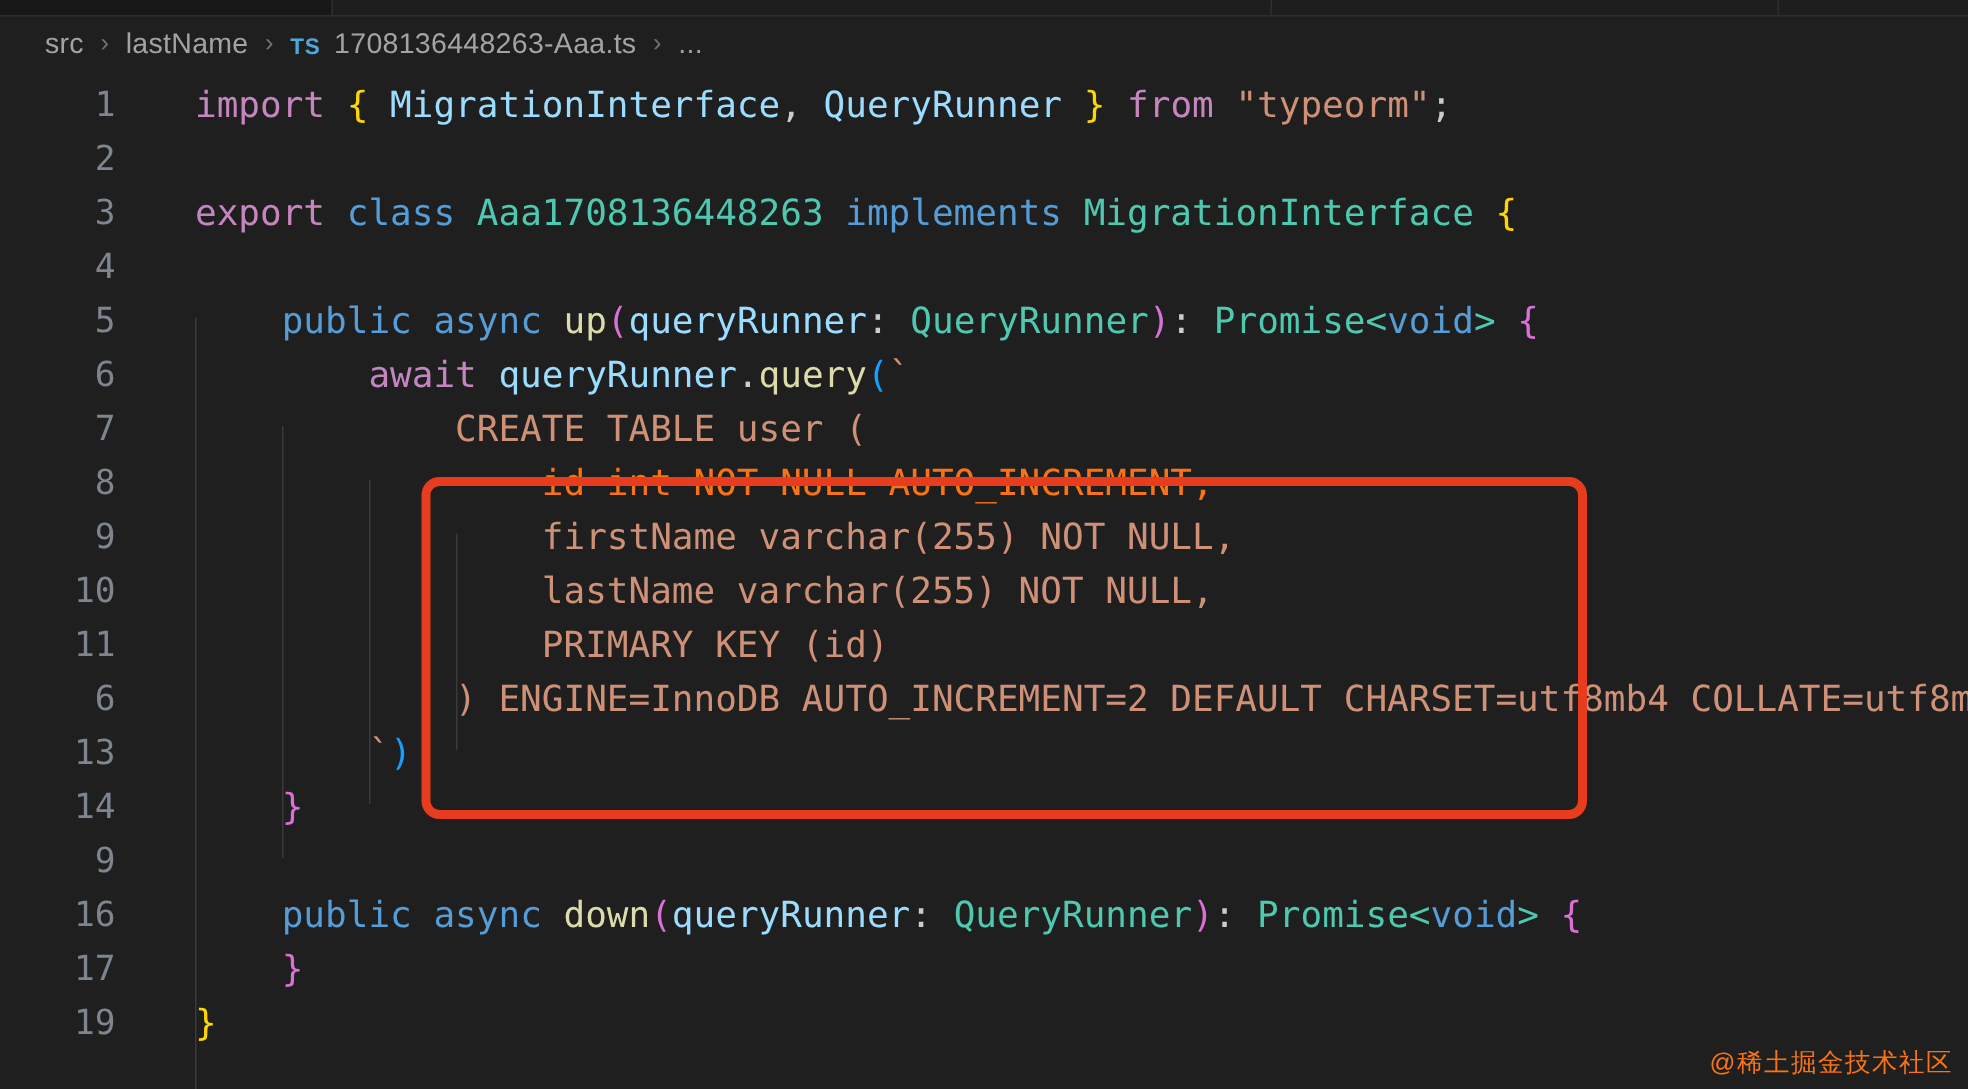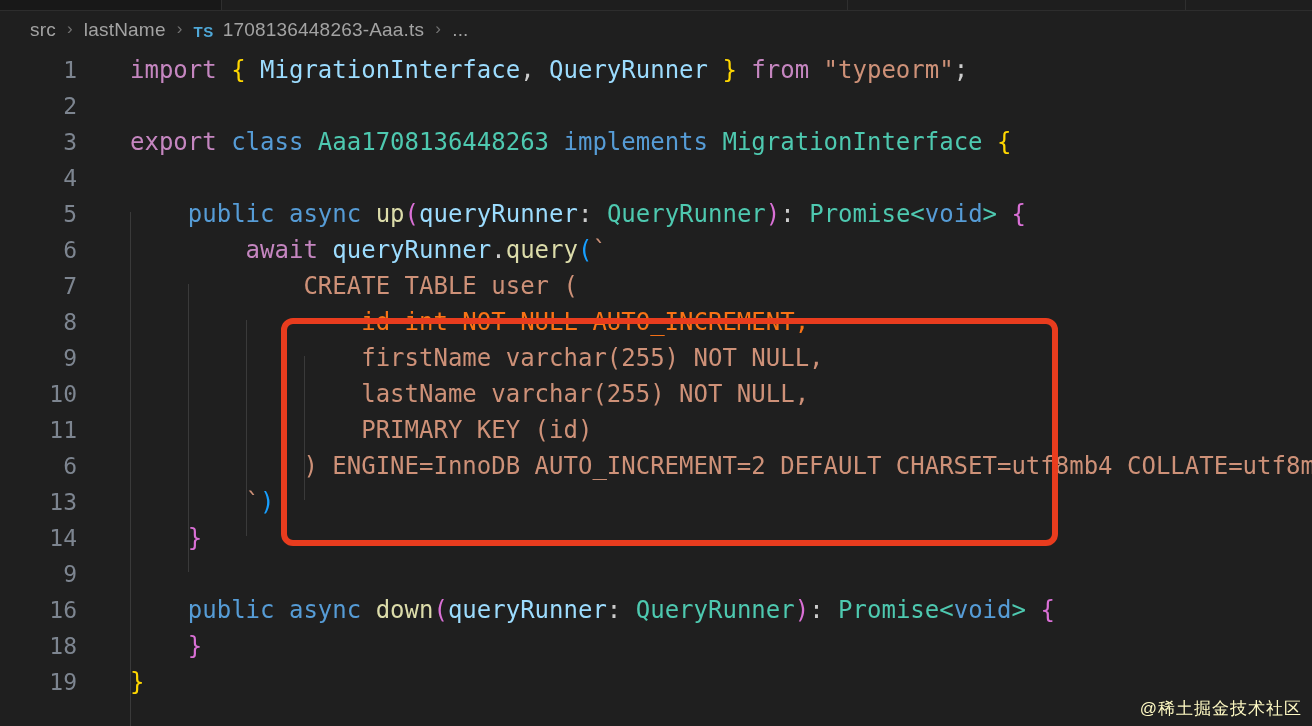--- a/index.html
+++ b/index.html
@@ -52,21 +52,21 @@
   .ig3{left:304px;top:304px;height:144px;}
   
   .annotation-box{
     position:absolute;left:281px;top:266px;width:765px;height:216px;
     border:6px solid #e83c1e;border-radius:12px;
     pointer-events:none;
   }
   
   .watermark{
     position:absolute;right:10px;bottom:6px;
-    color:#fef9c3;font-size:17px;letter-spacing:1px;
+    color:#f97316;font-size:17px;letter-spacing:1px;
   }
 </style>
 </head>
 <body>
 
 <div class="tabstrip">
   <div class="tab-active"></div>
   <div class="tab-divider d1"></div>
   <div class="tab-divider d2"></div>
 </div>
@@ -93,21 +93,21 @@
       <div class="code-row"><span class="line-num">7</span><span class="code-text"><span style="color: rgb(206, 145, 120);">            CREATE TABLE user (</span></span></div>
       <div class="code-row"><span class="line-num">8</span><span class="code-text"><span style="color: #f97316;">                id int NOT NULL AUTO_INCREMENT,</span></span></div>
       <div class="code-row"><span class="line-num">9</span><span class="code-text"><span style="color: rgb(206, 145, 120);">                firstName varchar(255) NOT NULL,</span></span></div>
       <div class="code-row"><span class="line-num">10</span><span class="code-text"><span style="color: rgb(206, 145, 120);">                lastName varchar(255) NOT NULL,</span></span></div>
       <div class="code-row"><span class="line-num">11</span><span class="code-text"><span style="color: rgb(206, 145, 120);">                PRIMARY KEY (id)</span></span></div>
       <div class="code-row"><span class="line-num">6</span><span class="code-text"><span style="color: rgb(206, 145, 120);">            ) ENGINE=InnoDB AUTO_INCREMENT=2 DEFAULT CHARSET=utf8mb4 COLLATE=utf8m</span></span></div>
       <div class="code-row"><span class="line-num">13</span><span class="code-text"><span style="color: rgb(204, 204, 204);">        </span><span style="color: rgb(206, 145, 120);">`</span><span style="color: rgb(23, 159, 255);">)</span></span></div>
       <div class="code-row"><span class="line-num">14</span><span class="code-text"><span style="color: rgb(204, 204, 204);">    </span><span style="color: rgb(218, 112, 214);">}</span></span></div>
       <div class="code-row"><span class="line-num">9</span><span class="code-text"></span></div>
       <div class="code-row"><span class="line-num">16</span><span class="code-text"><span style="color: rgb(204, 204, 204);">    </span><span style="color: rgb(86, 156, 214);">public</span><span style="color: rgb(204, 204, 204);"> </span><span style="color: rgb(86, 156, 214);">async</span><span style="color: rgb(204, 204, 204);"> </span><span style="color: rgb(220, 220, 170);">down</span><span style="color: rgb(218, 112, 214);">(</span><span style="color: rgb(156, 220, 254);">queryRunner</span><span style="color: rgb(204, 204, 204);">: </span><span style="color: rgb(78, 201, 176);">QueryRunner</span><span style="color: rgb(218, 112, 214);">)</span><span style="color: rgb(204, 204, 204);">: </span><span style="color: rgb(78, 201, 176);">Promise</span><span style="color: rgb(78, 201, 176);">&lt;</span><span style="color: rgb(86, 156, 214);">void</span><span style="color: rgb(78, 201, 176);">&gt;</span><span style="color: rgb(204, 204, 204);"> </span><span style="color: rgb(218, 112, 214);">{</span></span></div>
-      <div class="code-row"><span class="line-num">18</span><span class="code-text"><span style="color: rgb(204, 204, 204);">    </span><span style="color: rgb(218, 112, 214);">}</span></span></div>
+      <div class="code-row"><span class="line-num">17</span><span class="code-text"><span style="color: rgb(204, 204, 204);">    </span><span style="color: rgb(218, 112, 214);">}</span></span></div>
       <div class="code-row"><span class="line-num">19</span><span class="code-text"><span style="color: rgb(255, 215, 0);">}</span></span></div>
     </div>
   <div class="indent-guide ig0"></div>
   <div class="indent-guide ig1"></div>
   <div class="indent-guide ig2"></div>
   <div class="indent-guide ig3"></div>
   <div class="annotation-box" style="border-color: rgb(232, 60, 30);"></div>
 </div>
 
 <div class="watermark">@稀土掘金技术社区</div>

